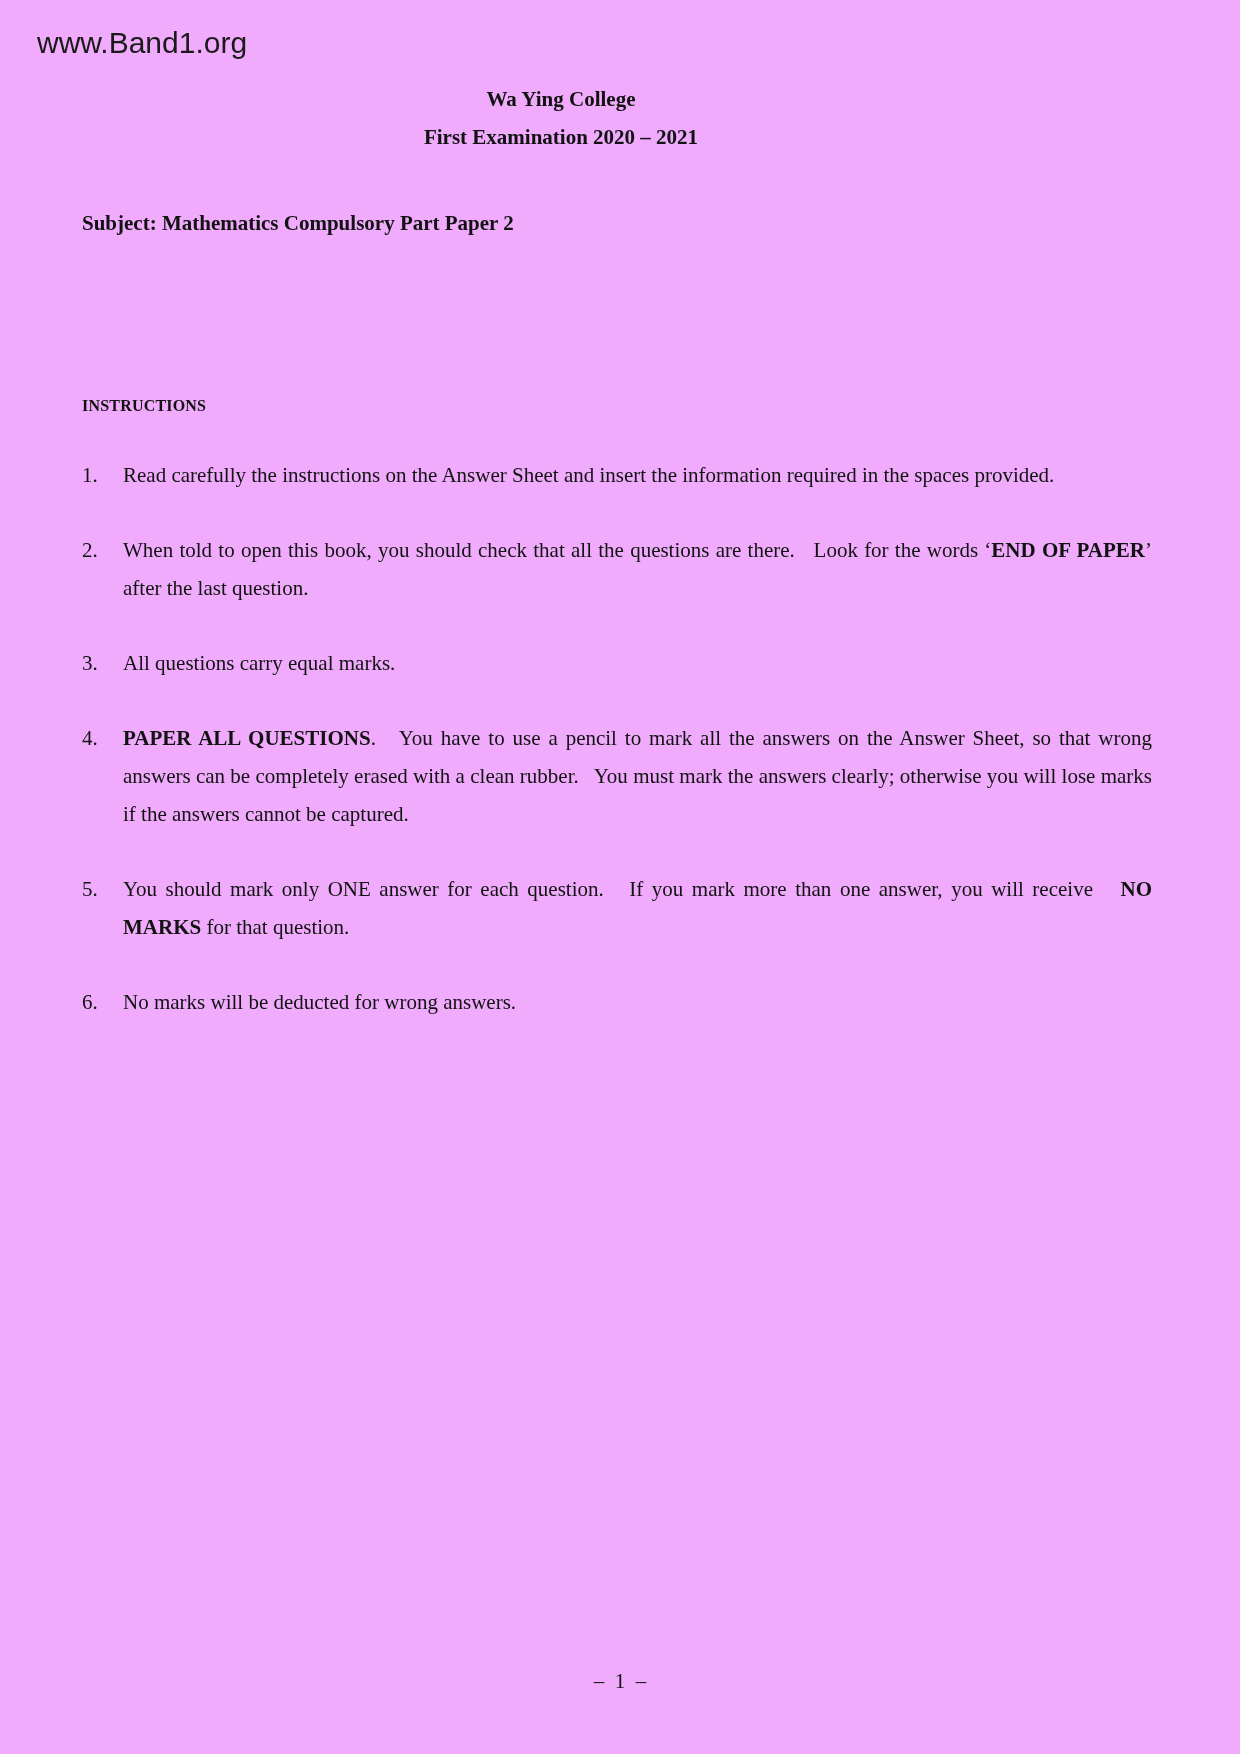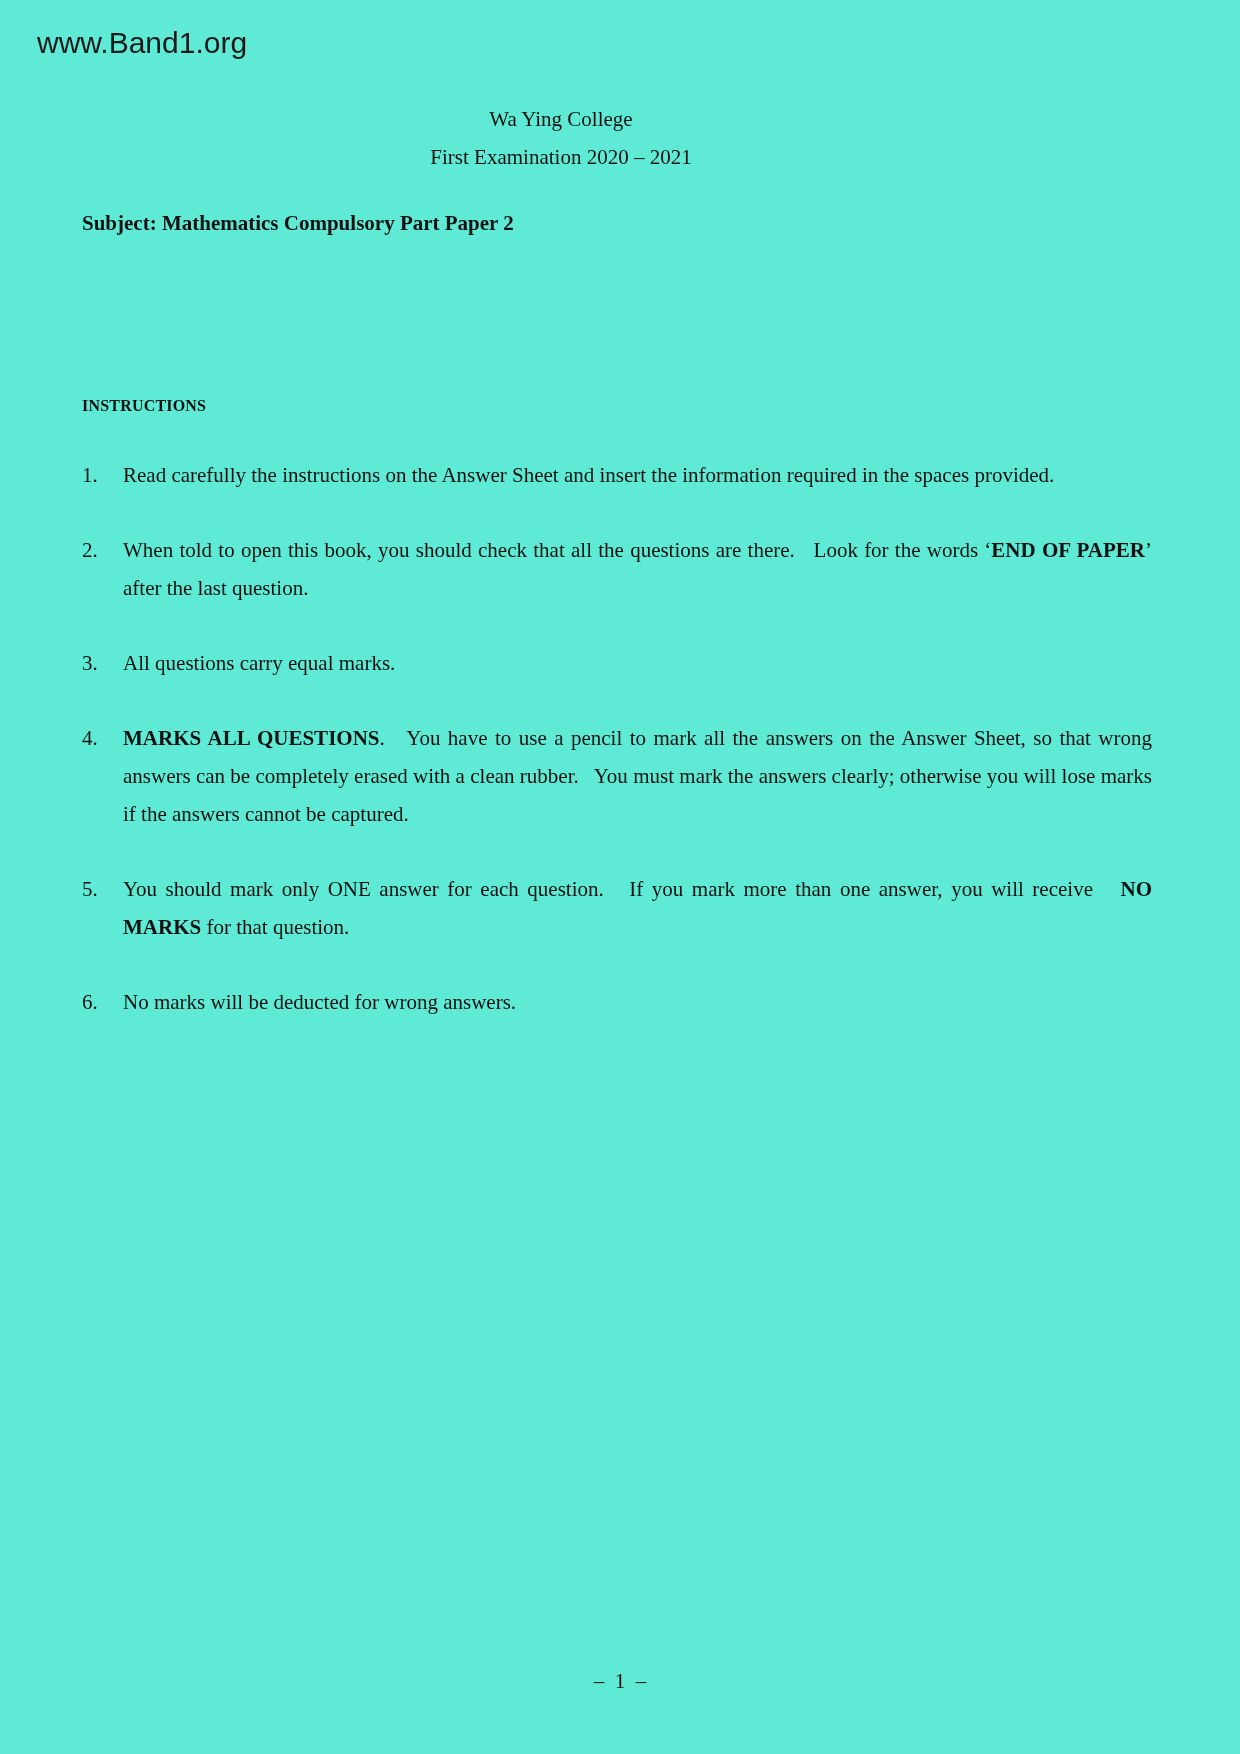--- a/index.html
+++ b/index.html
@@ -11,39 +11,39 @@
     width: 1240px;
     height: 1754px;
     position: relative;
     font-family: "Liberation Serif", serif;
     color: #121212;
     overflow: hidden;
   }
   .page {
     position: absolute;
     inset: 0;
-    background: #5eead4;
+    background: #f0abfc;
   }
   .watermark {
     position: absolute;
     left: 37px;
     top: 24px;
     font-family: "Liberation Sans", sans-serif;
     font-size: 30px;
     line-height: 38px;
     color: #1a1a1a;
     white-space: pre-wrap;
   }
   .header {
     position: absolute;
     left: 0;
-    top: 100px;
+    top: 80px;
     width: 1122px;
     text-align: center;
-    font-weight: normal;
+    font-weight: bold;
     font-size: 21px;
     line-height: 38px;
   }
   .header .line { white-space: pre-wrap; }
   .meta {
     position: absolute;
     left: 82px;
     right: 88px;
     top: 204px;
     font-weight: bold;
@@ -131,21 +131,21 @@
       <span class="item-text"><span>When told to open this book, you should check that all the questions are there.   Look for the words ‘</span><span style="font-weight: bold;">END OF PAPER</span><span>’ after the last question.</span></span>
     </div>
 
     <div class="item">
       <span class="item-num">3.</span>
       <span class="item-text"><span>All questions carry equal marks.</span></span>
     </div>
 
     <div class="item">
       <span class="item-num">4.</span>
-      <span class="item-text"><span style="font-weight: bold;">MARKS ALL QUESTIONS</span><span>.   You have to use a pencil to mark all the answers on the Answer Sheet, so that wrong answers can be completely erased with a clean rubber.   You must mark the answers clearly; otherwise you will lose marks if the answers cannot be captured.</span></span>
+      <span class="item-text"><span style="font-weight: bold;">PAPER ALL QUESTIONS</span><span>.   You have to use a pencil to mark all the answers on the Answer Sheet, so that wrong answers can be completely erased with a clean rubber.   You must mark the answers clearly; otherwise you will lose marks if the answers cannot be captured.</span></span>
     </div>
 
     <div class="item">
       <span class="item-num">5.</span>
       <span class="item-text"><span>You should mark only ONE answer for each question.   If you mark more than one answer, you will receive </span><span style="font-weight: bold; margin-left: 19px;">NO MARKS</span><span> for that question.</span></span>
     </div>
 
     <div class="item">
       <span class="item-num">6.</span>
       <span class="item-text"><span>No marks will be deducted for wrong answers.</span></span>

